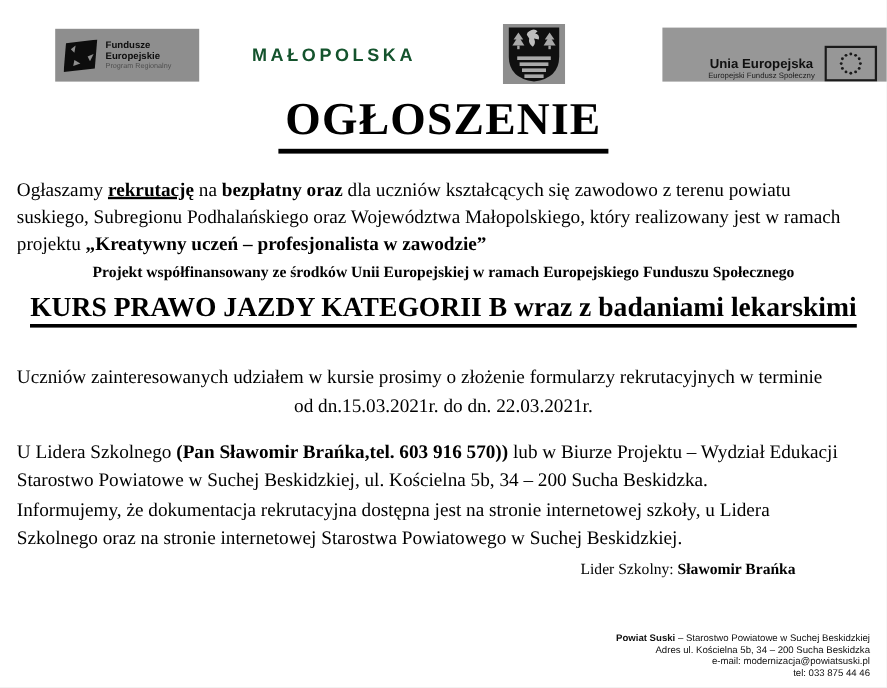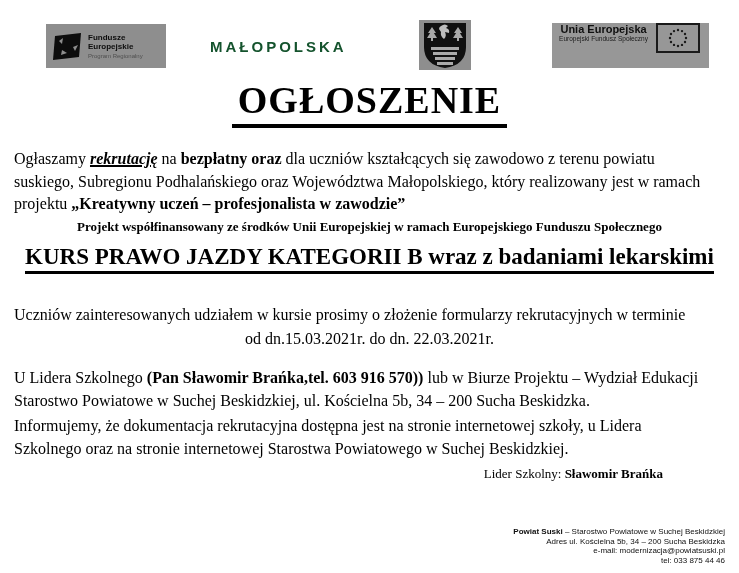--- a/index.html
+++ b/index.html
@@ -11,22 +11,22 @@
      background:#8e8e8e;display:flex;align-items:center;gap:5px;padding-left:7px;box-sizing:border-box;}
   .fe-text{display:flex;flex-direction:column;}
   .fe-l1{font-family:"Liberation Sans",sans-serif;font-weight:bold;font-size:8px;line-height:9px;color:#0d0d0d;}
   .fe-l3{font-family:"Liberation Sans",sans-serif;font-size:6px;line-height:8px;color:#4f4f4f;margin-top:1px;}
 
   .logo-malopolska{position:absolute;left:210px;top:31px;height:20px;display:flex;align-items:center;gap:7px;
      font-family:"Liberation Sans",sans-serif;font-weight:bold;font-size:15px;letter-spacing:3px;color:#14532d;flex-direction:column;}
 
   .logo-herb{position:absolute;left:419px;top:20px;width:52px;height:50px;}
 
-  .logo-eu{position:absolute;left:552px;top:23px;width:157px;height:45px;background:#979797;
-     display:flex;align-items:flex-start;justify-content:flex-end;gap:8px;padding-right:9px;box-sizing:border-box;}
+  .logo-eu{position:absolute;left:552px;top:23px;width:188px;height:45px;background:#979797;
+     display:flex;align-items:flex-end;justify-content:flex-end;gap:8px;padding-right:9px;box-sizing:border-box;}
   .eu-text{text-align:center;}
   .eu-l1{font-family:"Liberation Sans",sans-serif;font-weight:bold;font-size:11px;line-height:12px;color:#101010;}
   .eu-l2{font-family:"Liberation Sans",sans-serif;font-size:6.5px;line-height:8px;color:#1c1c1c;}
 
   
   .title{position:absolute;top:78px;left:0;width:100%;text-align:center;margin:0;}
   .title span{display:inline-block;font-weight:bold;font-size:38px;letter-spacing:1px;
      border-bottom:4px solid #000;padding:0 6px 2px;}
   .cofinance{position:absolute;top:219px;left:0;width:100%;text-align:center;
      font-weight:bold;font-size:13px;}
@@ -34,21 +34,21 @@
   .course span{display:inline-block;font-weight:bold;font-size:23px;
      border-bottom:3px solid #000;padding-bottom:1px;}
 
   
   .para{position:absolute;left:14px;width:694px;font-size:16px;line-height:22.5px;margin:0;}
   .intro{top:148px;}
   .deadline1{top:304px;}
   .deadline2{position:absolute;top:330px;left:0;width:100%;text-align:center;font-size:16px;margin:0;}
   .contact{top:366px;line-height:23px;}
   .info{top:414px;line-height:23px;}
-  .u-bold{font-weight:bold;text-decoration:underline;text-decoration-thickness:2px;font-style:italic;}
+  .u-bold{font-weight:bold;text-decoration:underline;text-decoration-thickness:2px;}
 
   .signature{position:absolute;top:466px;right:76px;font-size:13px;margin:0;}
 
   .footer{position:absolute;top:527px;right:14px;text-align:right;
      font-family:"Liberation Sans",sans-serif;font-size:8px;line-height:9.5px;color:#101010;}
 </style>
 </head>
 <body>
 
 <div class="page">

